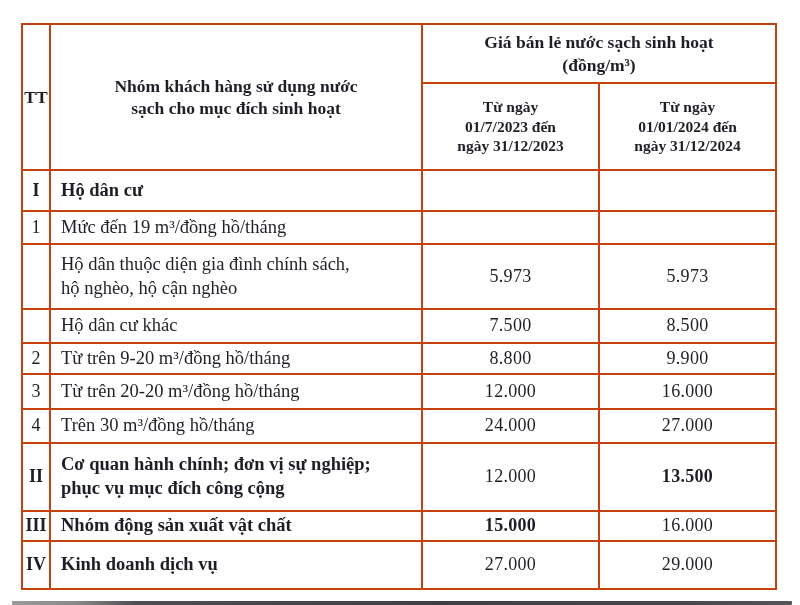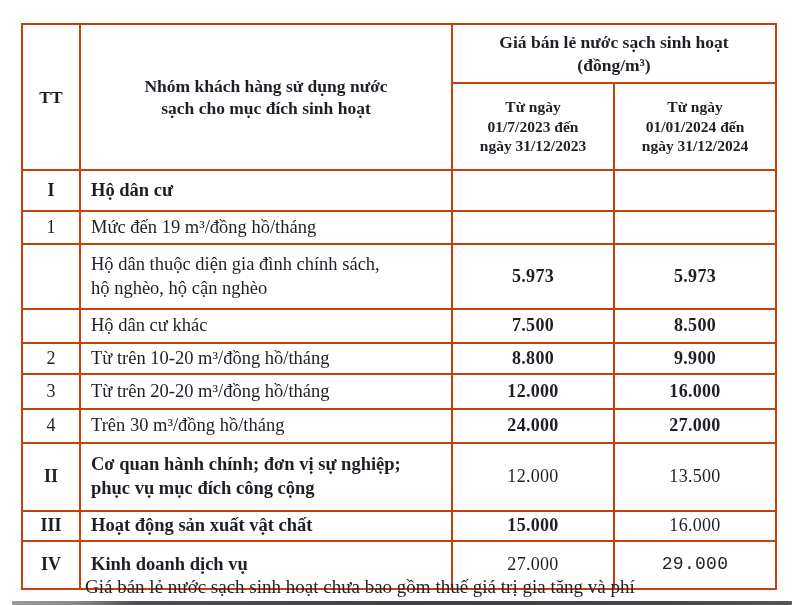--- a/index.html
+++ b/index.html
@@ -22,21 +22,21 @@
     table-layout: fixed;
     width: 756px;
   }
   table.water-table th,
   table.water-table td {
     border: 2px solid #c2410c;
     vertical-align: middle;
     white-space: pre-line;
     line-height: 1.28;
   }
-  th.col-tt      { width: 58px; }
+  th.col-tt      { width: 28px; }
   th.col-group   { width: 372px; }
   th.col-period  { width: 169px; border-radius: 8px; }
   .hdr {
     font-weight: bold;
     text-align: center;
     font-size: 17.5px;
   }
   .hdr-period {
     font-weight: bold;
     text-align: center;
@@ -50,21 +50,20 @@
   td.label-cell {
     text-align: left;
     padding: 2px 8px 2px 10px;
     font-size: 18.5px;
     border-radius: 20px;
   }
   td.price-cell {
     text-align: center;
     font-size: 18px;
     letter-spacing: 0.3px;
-    font-weight: bold;
   }
   tr.bold-row td { font-weight: bold; }
   .footer-note {
     position: absolute;
     left: 21px; top: 575px;
     width: 768px;
     font-size: 19px;
     line-height: 1.25;
     text-indent: 64px;
     color: #23232b;
@@ -122,55 +121,54 @@
         <td class="price-cell">5.973</td>
       </tr>
       <tr style="height:34px;">
         <td class="tt-cell"></td>
         <td class="label-cell">Hộ dân cư khác</td>
         <td class="price-cell">7.500</td>
         <td class="price-cell">8.500</td>
       </tr>
       <tr style="height:31px;">
         <td class="tt-cell">2</td>
-        <td class="label-cell">Từ trên 10-20 m³/đồng hồ/tháng</td>
+        <td class="label-cell">Từ trên 9-20 m³/đồng hồ/tháng</td>
         <td class="price-cell">8.800</td>
         <td class="price-cell">9.900</td>
       </tr>
       <tr style="height:35px;">
         <td class="tt-cell">3</td>
         <td class="label-cell">Từ trên 20-20 m³/đồng hồ/tháng</td>
         <td class="price-cell">12.000</td>
         <td class="price-cell">16.000</td>
       </tr>
       <tr style="height:34px;">
         <td class="tt-cell">4</td>
         <td class="label-cell">Trên 30 m³/đồng hồ/tháng</td>
         <td class="price-cell">24.000</td>
         <td class="price-cell">27.000</td>
       </tr>
       <tr class="bold-row" style="height:68px;">
         <td class="tt-cell">II</td>
         <td class="label-cell">Cơ quan hành chính; đơn vị sự nghiệp;
 phục vụ mục đích công cộng</td>
         <td class="price-cell" style="font-weight:normal;">12.000</td>
-        <td class="price-cell" style="font-weight:normal;">13.500</td>
+        <td class="price-cell" style="font-weight:bold;">13.500</td>
       </tr>
       <tr class="bold-row" style="height:28px;">
         <td class="tt-cell">III</td>
-        <td class="label-cell">Hoạt động sản xuất vật chất</td>
+        <td class="label-cell">Nhóm động sản xuất vật chất</td>
         <td class="price-cell" style="font-weight:bold;">15.000</td>
         <td class="price-cell" style="font-weight:normal;">16.000</td>
       </tr>
       <tr class="bold-row" style="height:48px;">
         <td class="tt-cell">IV</td>
         <td class="label-cell">Kinh doanh dịch vụ</td>
         <td class="price-cell" style="font-weight:normal;">27.000</td>
-        <td class="price-cell" style="font-weight:normal;font-family:Liberation Mono, monospace;">29.000</td>
+        <td class="price-cell" style="font-weight:normal;">29.000</td>
       </tr>
     </tbody>
   </table>
 
-  <div class="footer-note">Giá bán lẻ nước sạch sinh hoạt chưa bao gồm thuế giá trị gia tăng và phí</div>
 
   <div class="cutoff-strip"></div>
 
 </div>
 
 </body></html>

